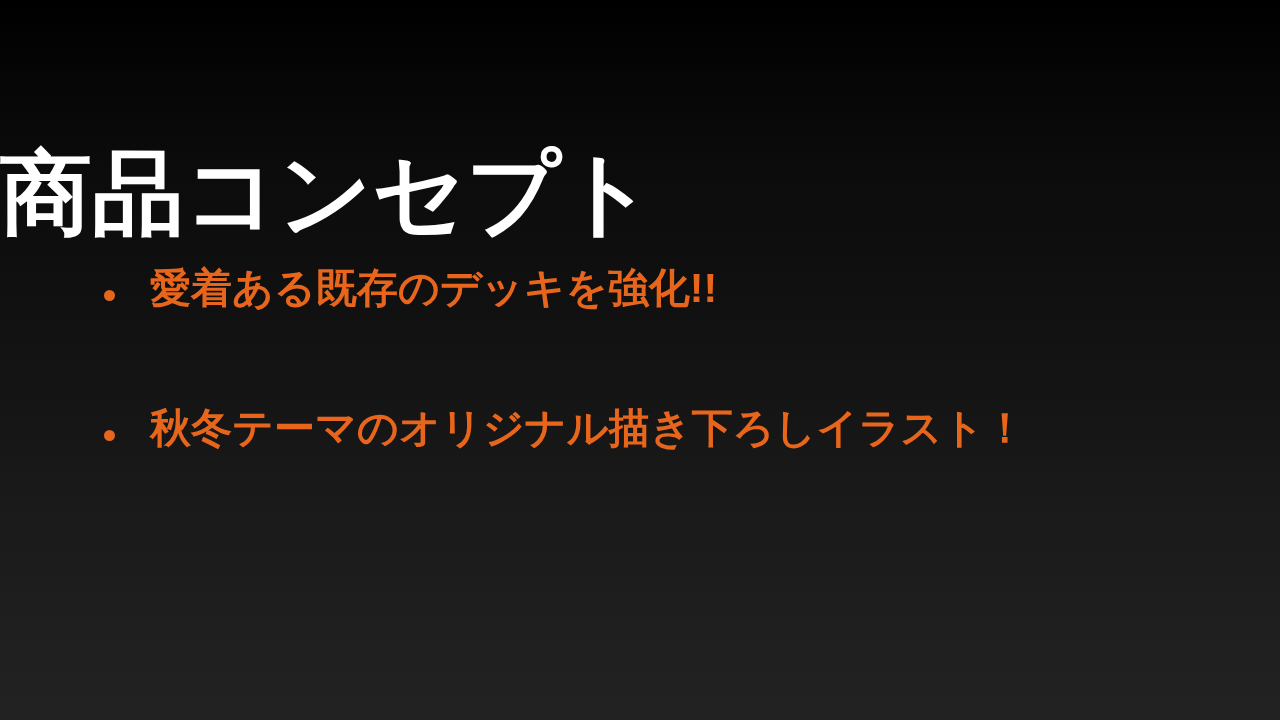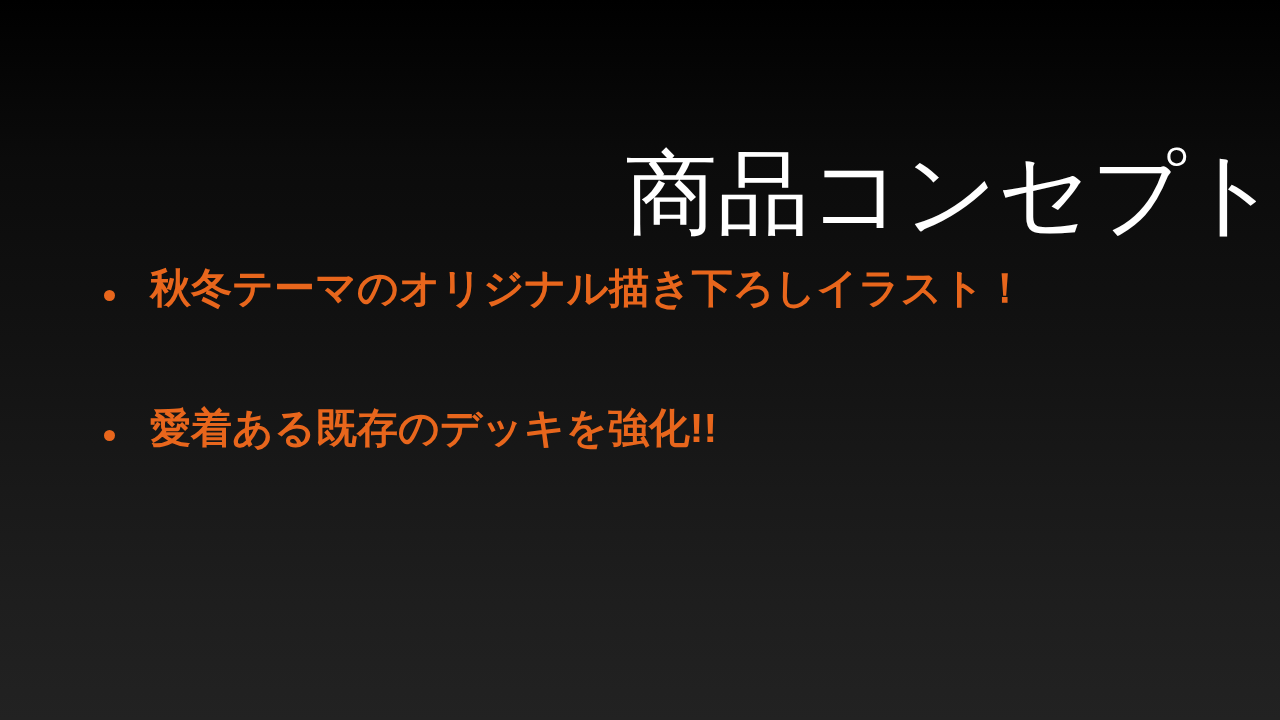--- a/index.html
+++ b/index.html
@@ -26,25 +26,25 @@
     font-family: "Liberation Sans", "DejaVu Sans", sans-serif;
     -webkit-font-smoothing: antialiased;
   }
 
   
   .slide-title {
     position: absolute;
     left: 0;
     top: 76px;
     width: 1280px;
-    text-align: right;
+    text-align: left;
     color: #ffffff;
     font-size: 92px;
     line-height: 110px;
-    font-weight: 400;
+    font-weight: 700;
     letter-spacing: 0px;
     white-space: nowrap;
   }
 
   
   .bullet-list {
     position: absolute;
     left: 0;
     top: 262px;
     width: 1280px;
@@ -84,24 +84,24 @@
 <body>
 
 <div id="slide">
 
   <h1 class="slide-title">商品コンセプト</h1>
 
   <ul class="bullet-list">
 
     <li class="bullet-item">
       <span class="bullet-marker"></span>
-      <span class="bullet-text">秋冬テーマのオリジナル描き下ろしイラスト！</span>
+      <span class="bullet-text">愛着ある既存のデッキを強化!!</span>
     </li>
 
     <li class="bullet-item">
       <span class="bullet-marker"></span>
-      <span class="bullet-text">愛着ある既存のデッキを強化!!</span>
+      <span class="bullet-text">秋冬テーマのオリジナル描き下ろしイラスト！</span>
     </li>
 
 
   </ul>
 
 </div>
 
 </body></html>

